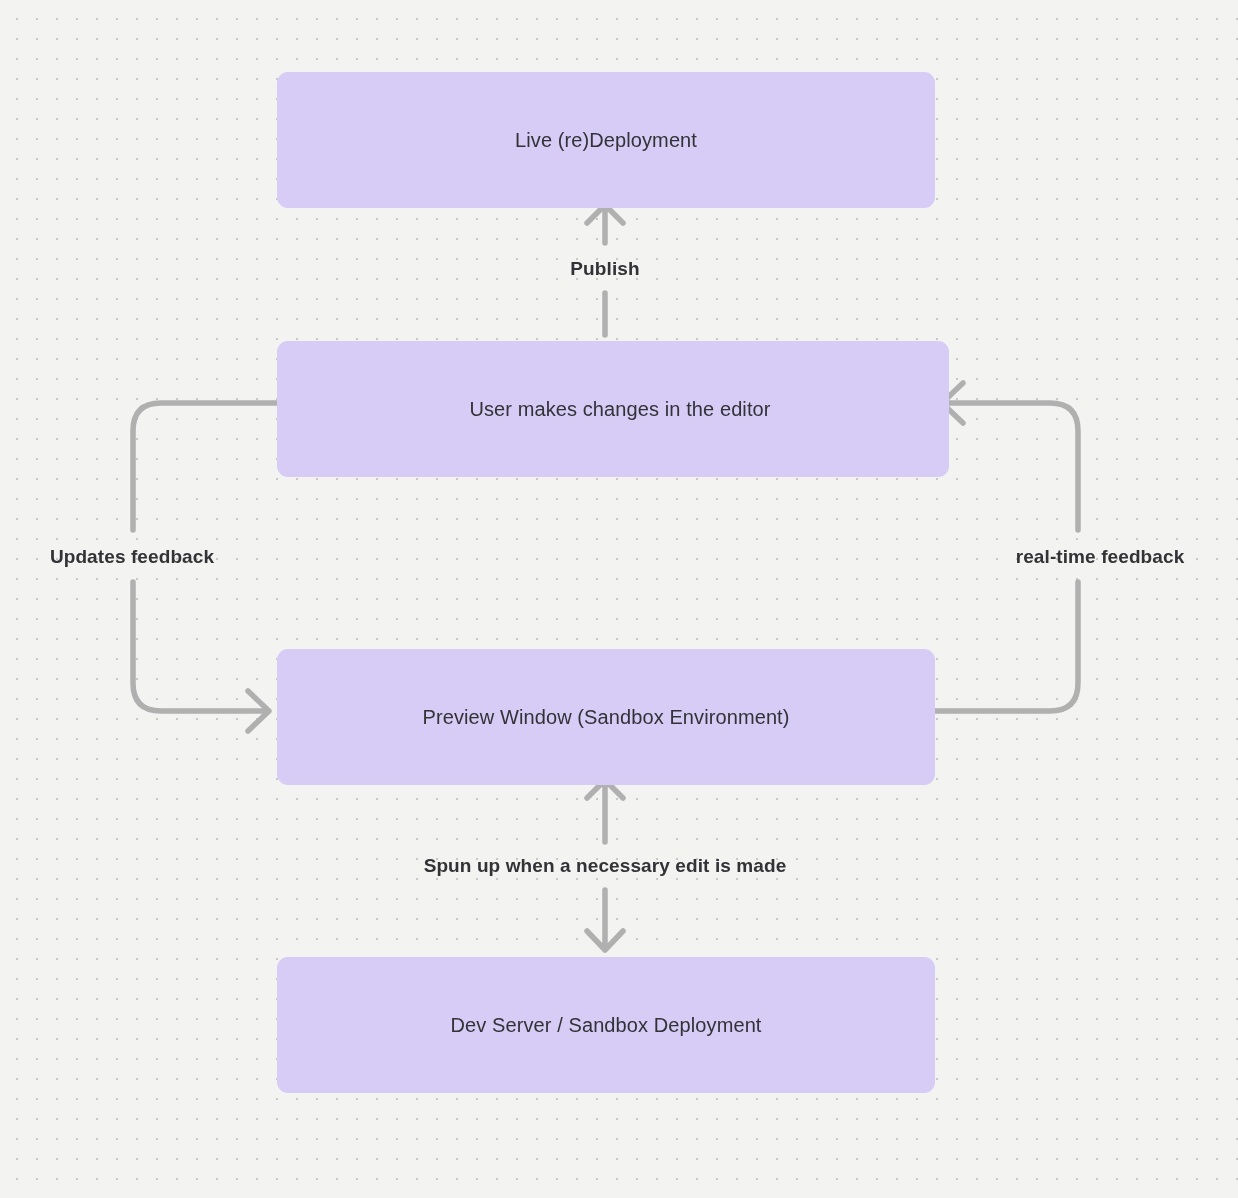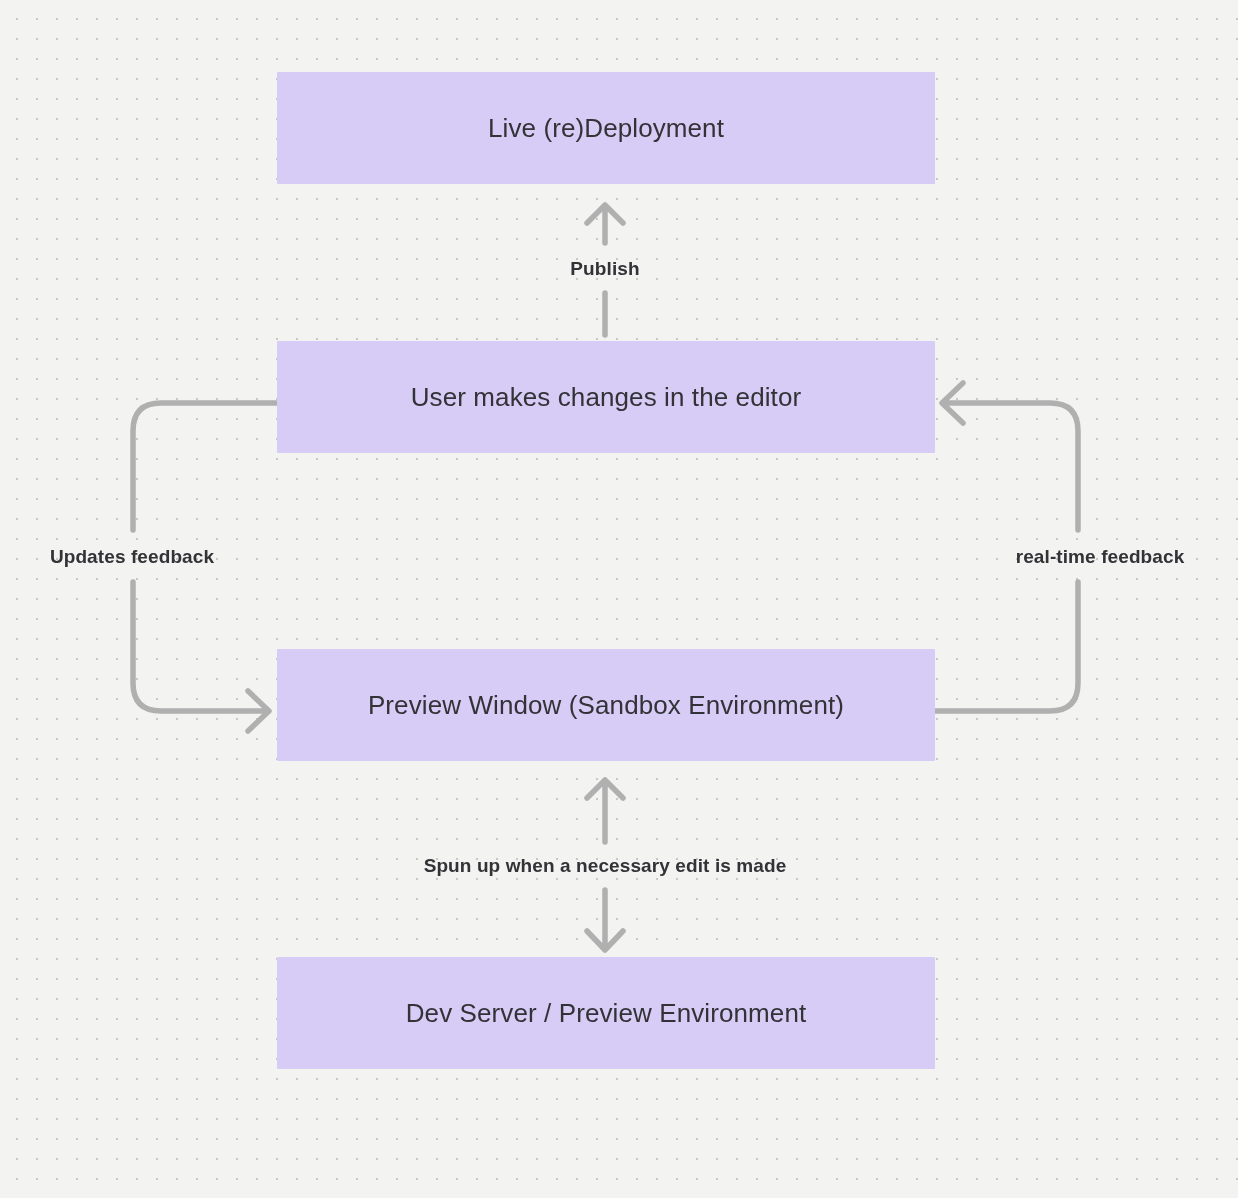--- a/index.html
+++ b/index.html
@@ -27,32 +27,32 @@
     stroke: var(--arrow, #b0b0b0);
     stroke-width: 5.5;
     fill: none;
     stroke-linecap: round;
     stroke-linejoin: round;
   }
   .node {
     position: absolute;
     left: 277px;
     width: 658px;
-    height: 112px;
+    height: 136px;
     background: var(--node-fill, #d6ccf5);
-    border-radius: 1px;
+    border-radius: 11px;
     display: flex;
     align-items: center;
     justify-content: center;
-    font-size: 26px;
+    font-size: 20px;
     text-align: center;
     letter-spacing: 0.1px;
   }
   .node-1 { top: 72px; }
-  .node-2 { top: 341px; }
+  .node-2 { top: 341px; padding-left: 14px; }
   .node-3 { top: 649px; }
   .node-4 { top: 957px; }
   .edge-label {
     position: absolute;
     transform: translate(-50%, -50%);
     white-space: nowrap;
     font-size: 19px;
     letter-spacing: 0.1px;
     font-weight: bold;
   }
@@ -70,20 +70,20 @@
     <path d="M587,223 L605,205 L623,223 M605,206 V243 M605,293 V335"></path>
     <path d="M277,403 H161 Q133,403 133,431 V530 M133,582 V683 Q133,711 161,711 H266 M248,691 L269,711 L248,731"></path>
     <path d="M935,711 H1050 Q1078,711 1078,683 V582 M1078,530 V431 Q1078,403 1050,403 H946 M963,383 L942,403 L963,423"></path>
     <path d="M587,798 L605,780 L623,798 M605,781 V842"></path>
     <path d="M605,890 V948 M587,931 L605,950 L623,931"></path>
   </svg>
 
   <div class="node node-1">Live (re)Deployment</div>
   <div class="node node-2">User makes changes in the editor</div>
   <div class="node node-3">Preview Window (Sandbox Environment)</div>
-  <div class="node node-4">Dev Server / Preview Environment</div>
+  <div class="node node-4">Dev Server / Sandbox Deployment</div>
 
   <div class="edge-label label-publish">Publish</div>
   <div class="edge-label label-updates">Updates feedback</div>
   <div class="edge-label label-feedback">real-time feedback</div>
   <div class="edge-label label-spunup">Spun up when a necessary edit is made</div>
 
 </div>
 
 </body></html>

